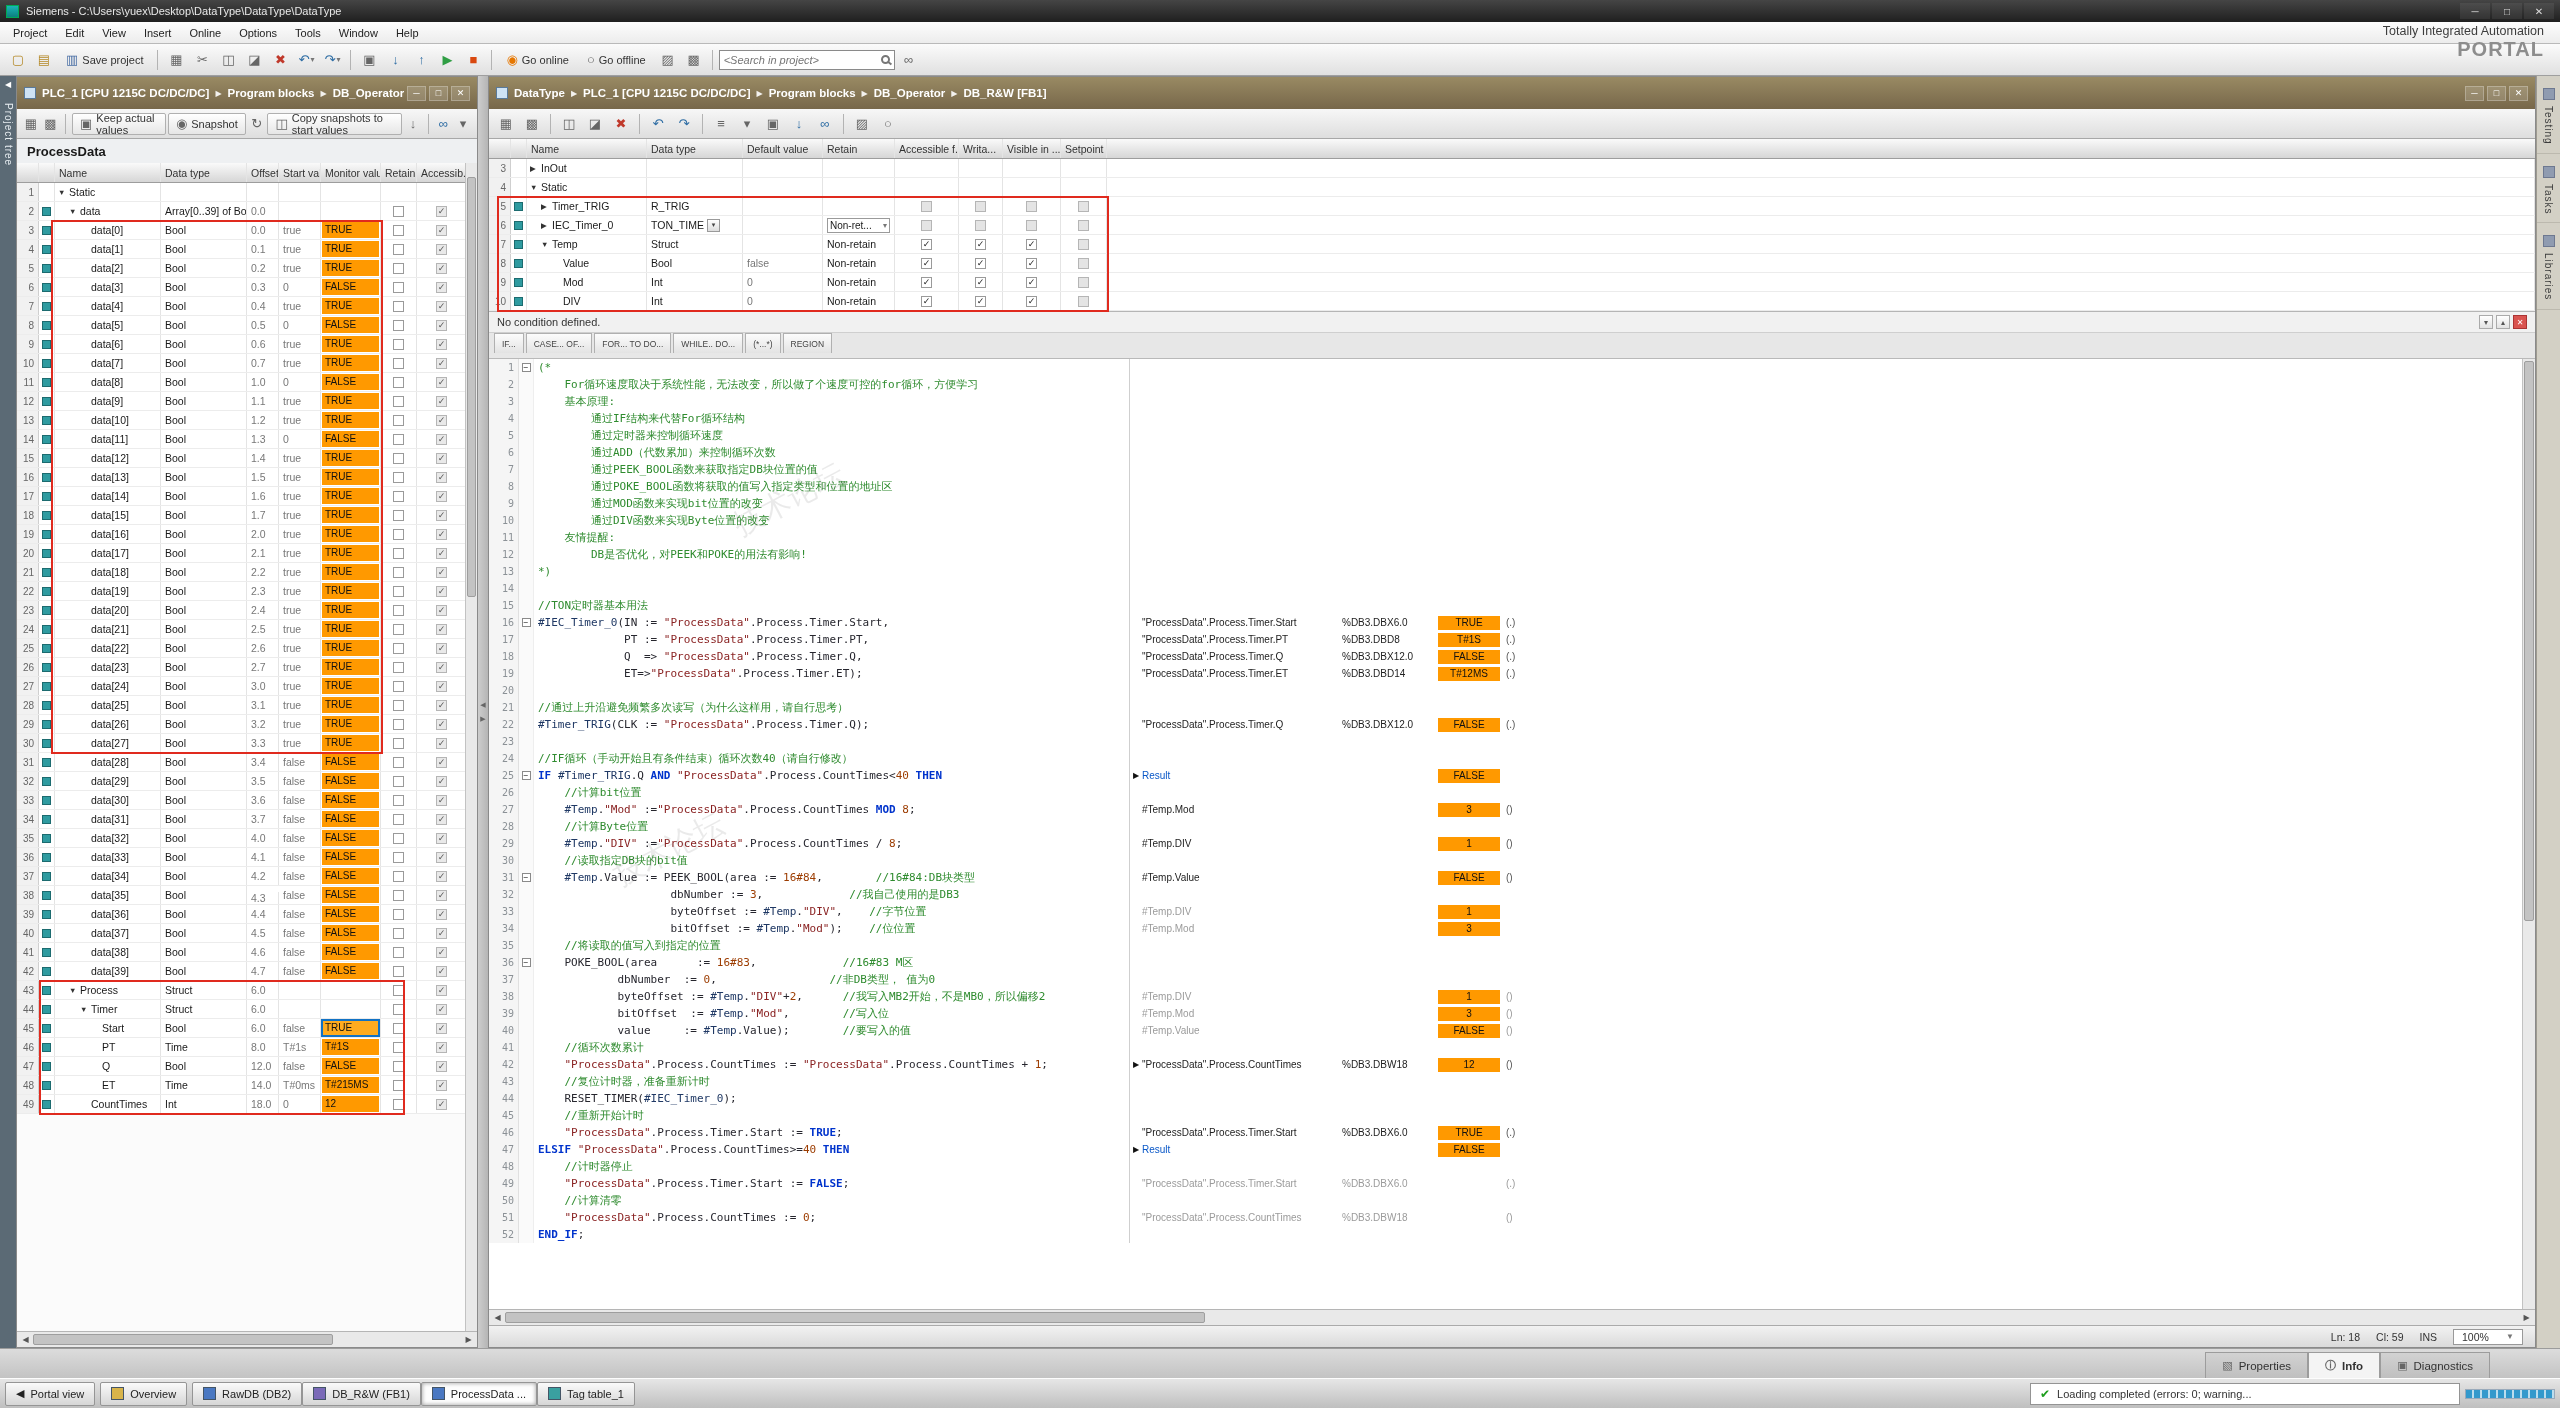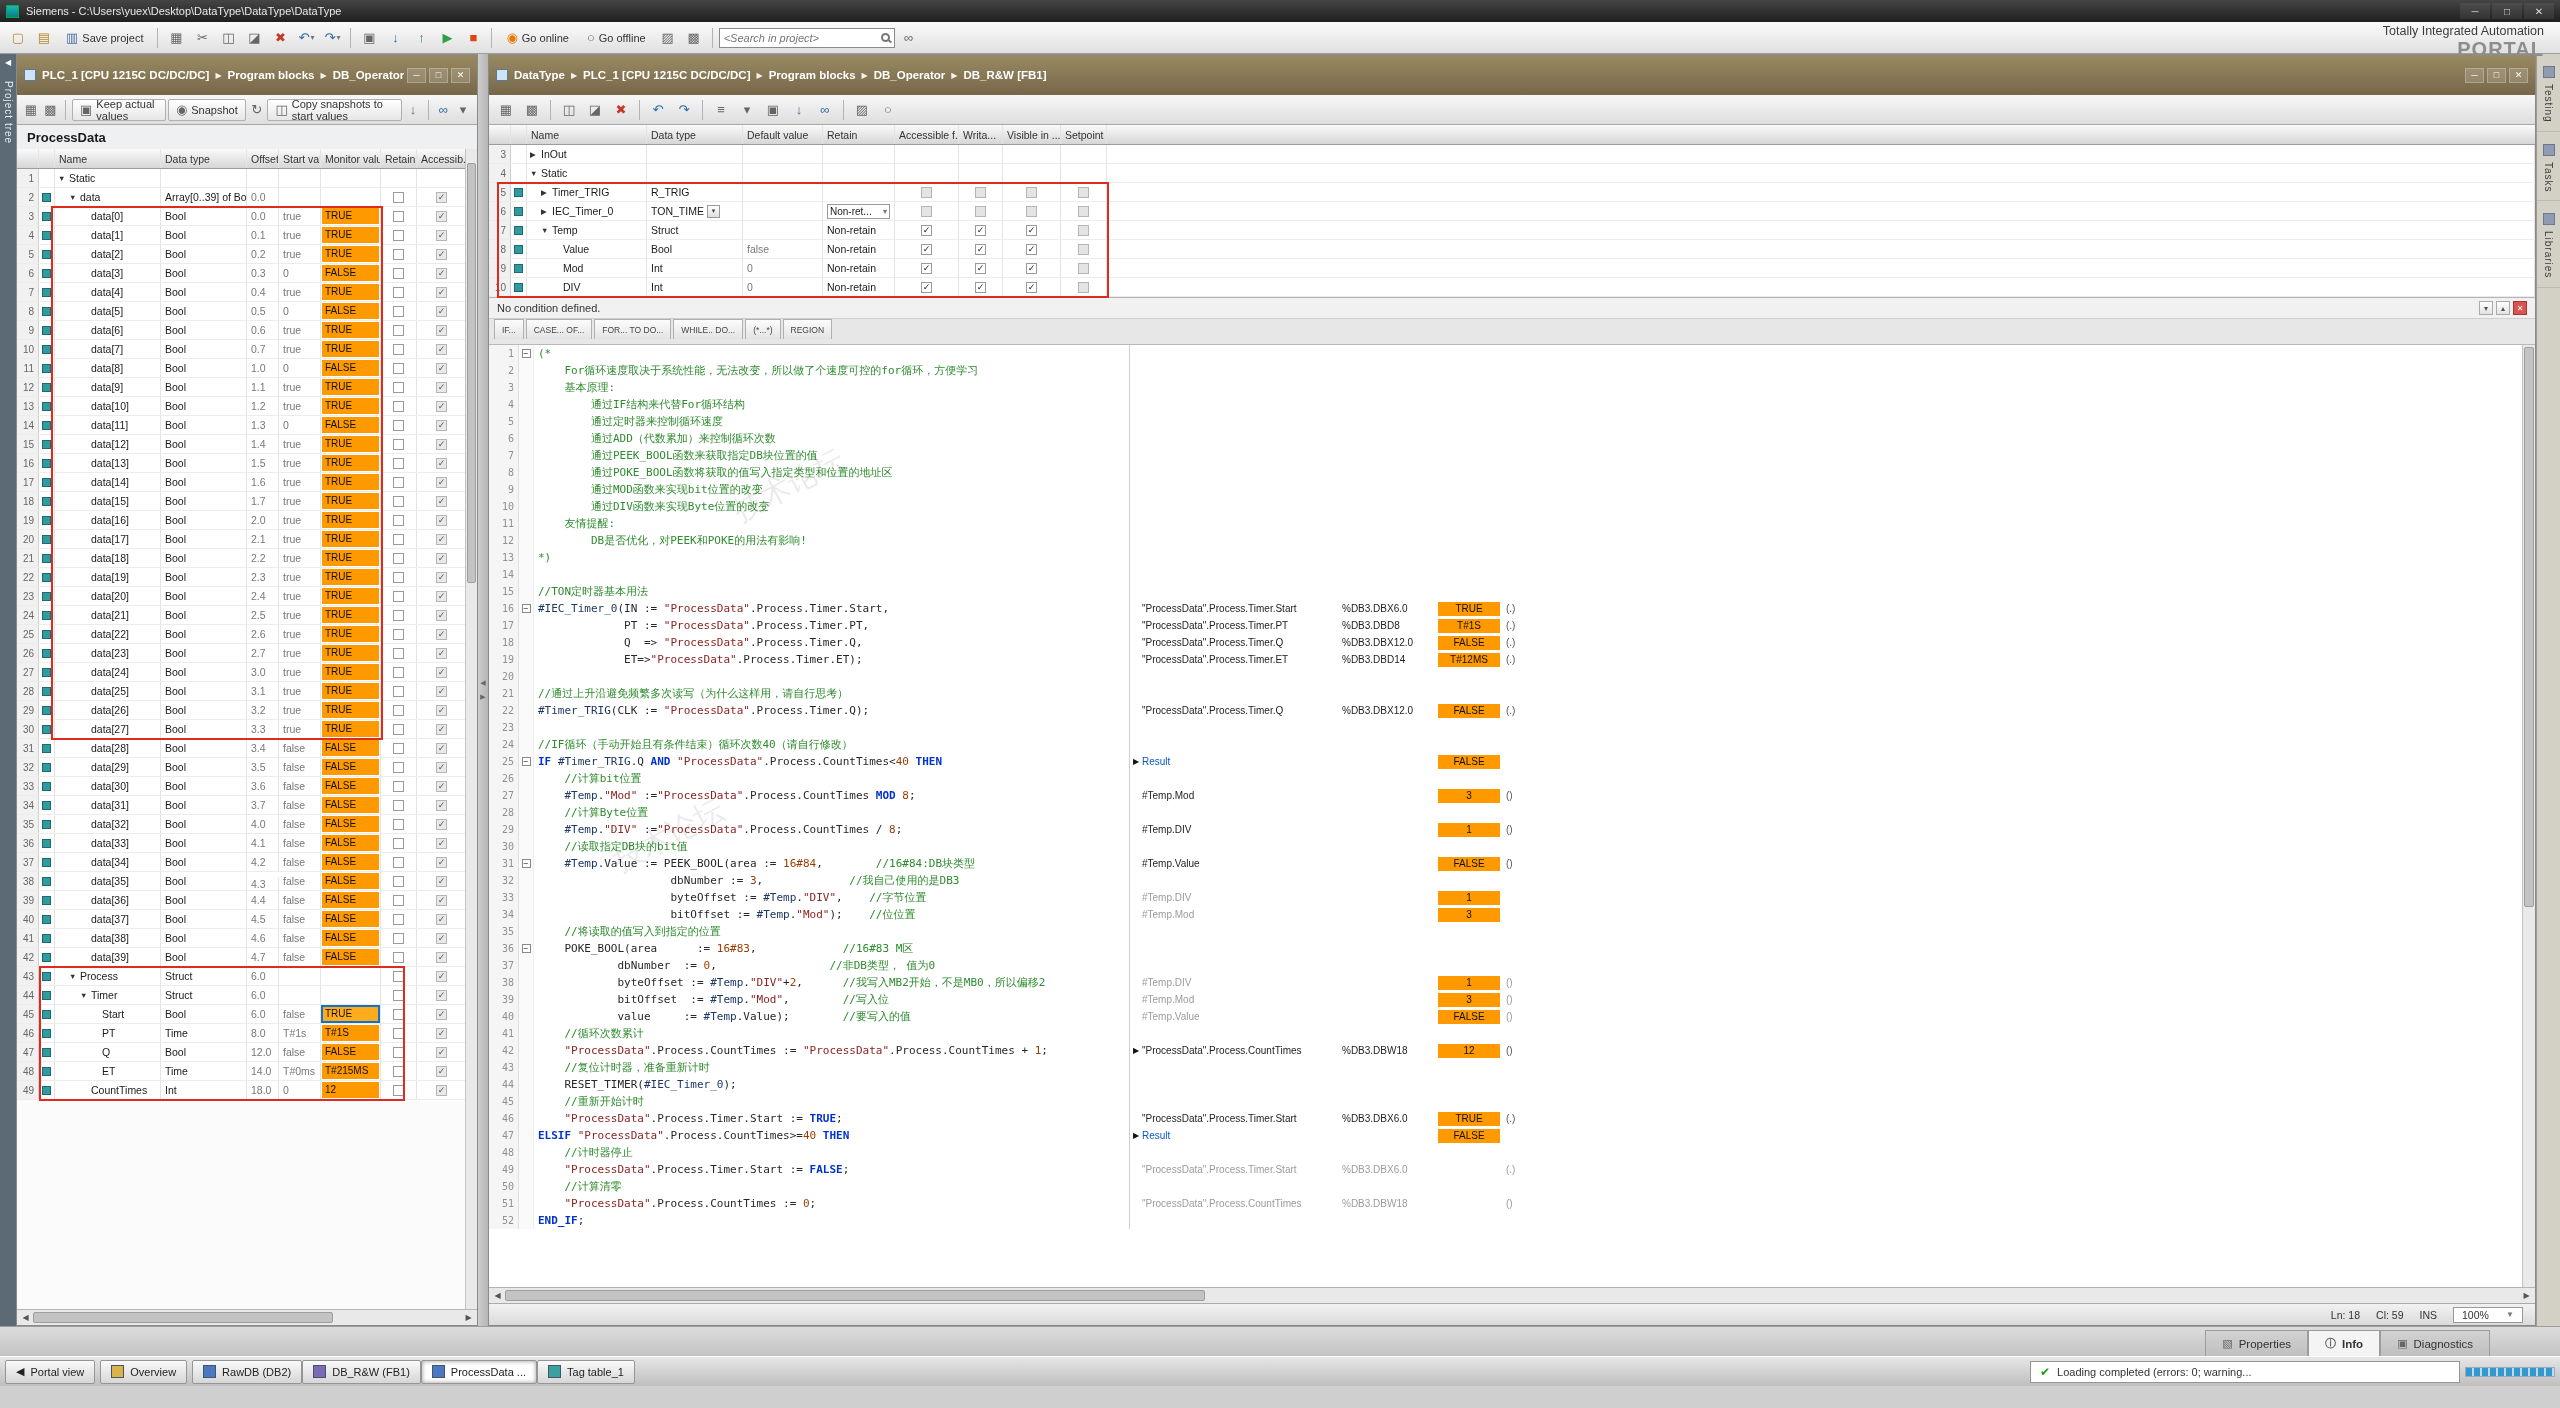--- a/index.html
+++ b/index.html
@@ -37,21 +37,21 @@
   .strip-right { width:24px; background:#d3d0c5; border-left:1px solid #9d9a90; display:flex; flex-direction:column; align-items:center; padding-top:4px; gap:4px; }
   .rtab { display:flex; flex-direction:column; align-items:center; gap:4px; padding:8px 0; border-bottom:1px solid #bcb9ae; width:100%; }
   .rtab .sq { width:12px; height:12px; background:#8f9bb0; border:1px solid #6d7890; }
   .rtab .vtext { margin-top:2px; color:#3c3c3c; }
 
   .pane { display:flex; flex-direction:column; background:#eef0f2; border:1px solid #8a8a8a; min-width:0; }
   .pane.left { width:462px; flex:none; }
   .pane.right { flex:1; }
   .splitter { width:10px; background:linear-gradient(90deg,#cdcdcd,#b5b5b5); display:flex; flex-direction:column; align-items:center; justify-content:center; gap:6px; color:#666; font-size:7px; }
 
-  .pane-header { height:40px; flex:none; background:linear-gradient(#998a63,#77674a); color:#fff; display:flex; align-items:center; padding:8px 7px; font-weight:bold; font-size:11.5px; white-space:nowrap; overflow:hidden; }
+  .pane-header { height:32px; flex:none; background:linear-gradient(#998a63,#77674a); color:#fff; display:flex; align-items:center; padding:8px 7px; font-weight:bold; font-size:11.5px; white-space:nowrap; overflow:hidden; }
   .ph-icon { width:12px; height:12px; background:#cfe3f5; border:1px solid #5a7a9a; margin-right:6px; flex:none; }
   .crumb { cursor:default; }
   .crumb-sep { margin:0 6px; font-size:8px; opacity:.9; }
   .pane-header .controls { margin-left:auto; display:flex; gap:3px; }
   .pane-ctrl { width:19px; height:15px; display:flex; align-items:center; justify-content:center; font-size:9px; font-weight:normal; background:rgba(255,255,255,.15); border:1px solid rgba(255,255,255,.25); }
 
   .pane-toolbar { height:30px; flex:none; background:linear-gradient(#f7f7f7,#dedede); border-bottom:1px solid #a8a8a8; display:flex; align-items:center; gap:2px; padding:0 5px; overflow:hidden; }
   .pane-toolbar .tb-labeled { border:1px solid #b0b0b0; background:linear-gradient(#ffffff,#e6e6e6); height:22px; }
   .doc-title { height:24px; flex:none; display:flex; align-items:center; padding:0 10px; font-weight:bold; font-size:13px; background:#eef0f2; }
 
@@ -145,20 +145,33 @@
   <div class="titlebar">
     <span class="app-icon"></span>
     <span class="tb-title">Siemens  -  C:\Users\yuex\Desktop\DataType\DataType\DataType</span>
     <span class="win-controls" id="win-controls">
         <span class="win-btn">─</span>
         <span class="win-btn">□</span>
         <span class="win-btn close">✕</span>
       </span>
   </div>
 
+  <div class="menubar">
+      <span id="menu-items" style="display:flex">
+        <span class="menu-item">Project</span>
+        <span class="menu-item">Edit</span>
+        <span class="menu-item">View</span>
+        <span class="menu-item">Insert</span>
+        <span class="menu-item">Online</span>
+        <span class="menu-item">Options</span>
+        <span class="menu-item">Tools</span>
+        <span class="menu-item">Window</span>
+        <span class="menu-item">Help</span>
+      </span>
+    </div>
 
   <div class="toolbar" id="main-toolbar">
       <span class="tb-icon-btn">
         <span class="tb-glyph" style="color: rgb(181, 138, 42);">▢</span>
       </span>
       <span class="tb-icon-btn">
         <span class="tb-glyph" style="color: rgb(181, 138, 42);">▤</span>
       </span>
       <span class="tb-labeled">
         <span class="tb-glyph" style="color: rgb(74, 111, 165);">▥</span>

